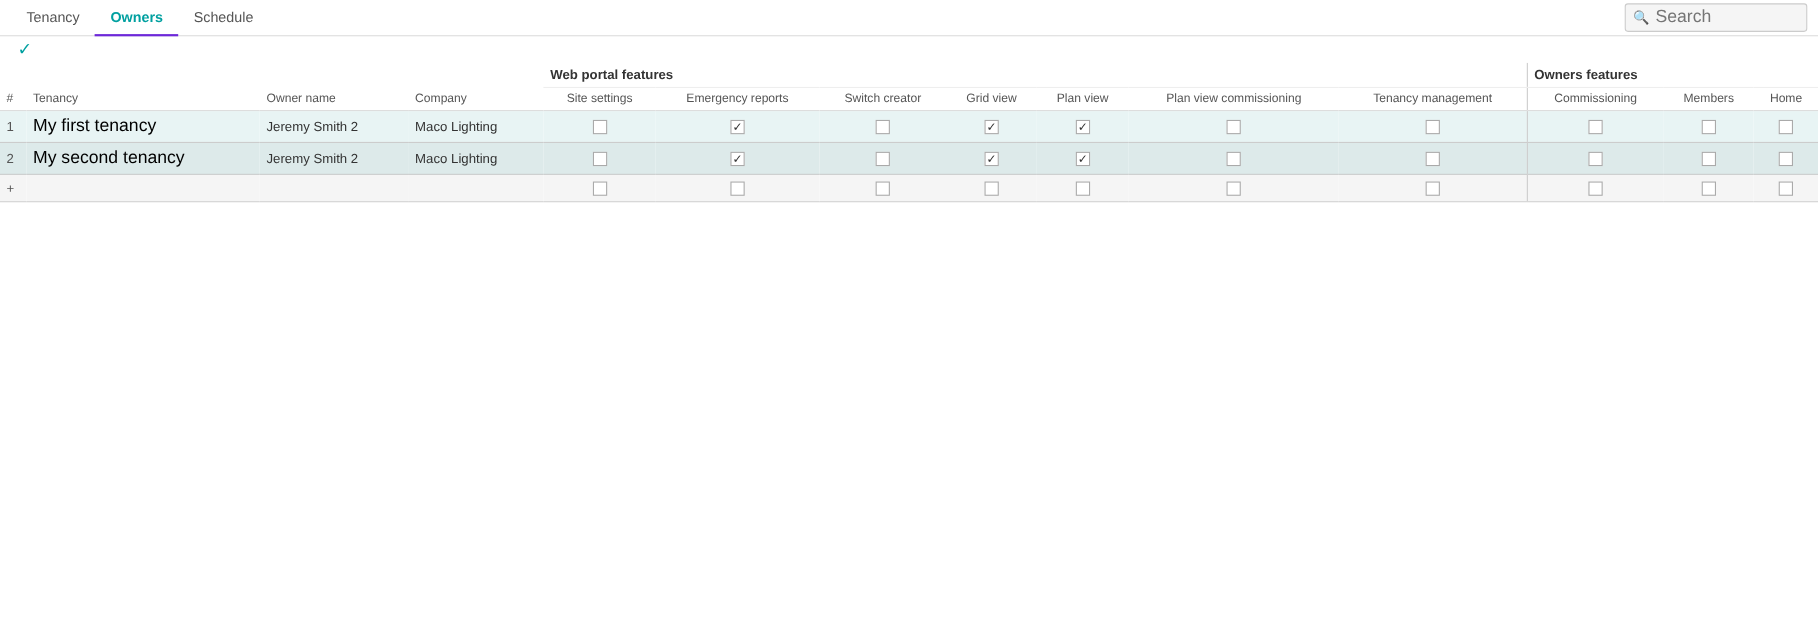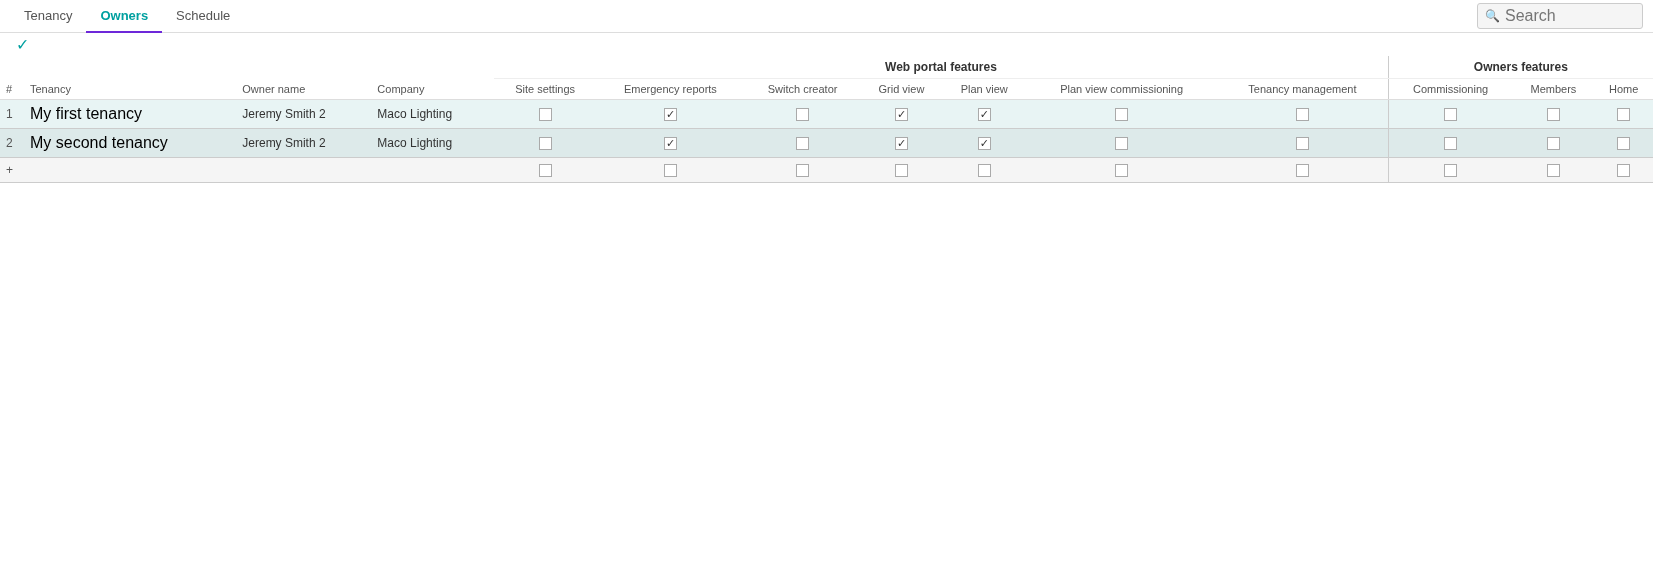--- a/index.html
+++ b/index.html
@@ -67,21 +67,21 @@
 
     table {
       width: 100%;
       border-collapse: collapse;
       font-size: 12px;
     }
 
     
     .group-header th {
       background: #fff;
-      text-align: center;
+      text-align: left;
       font-weight: bold;
       font-size: 12px;
       padding: 4px 6px;
       border-bottom: 1px solid #eee;
       color: #333;
     }
     .group-header th.empty {
       border-bottom: none;
     }
 

